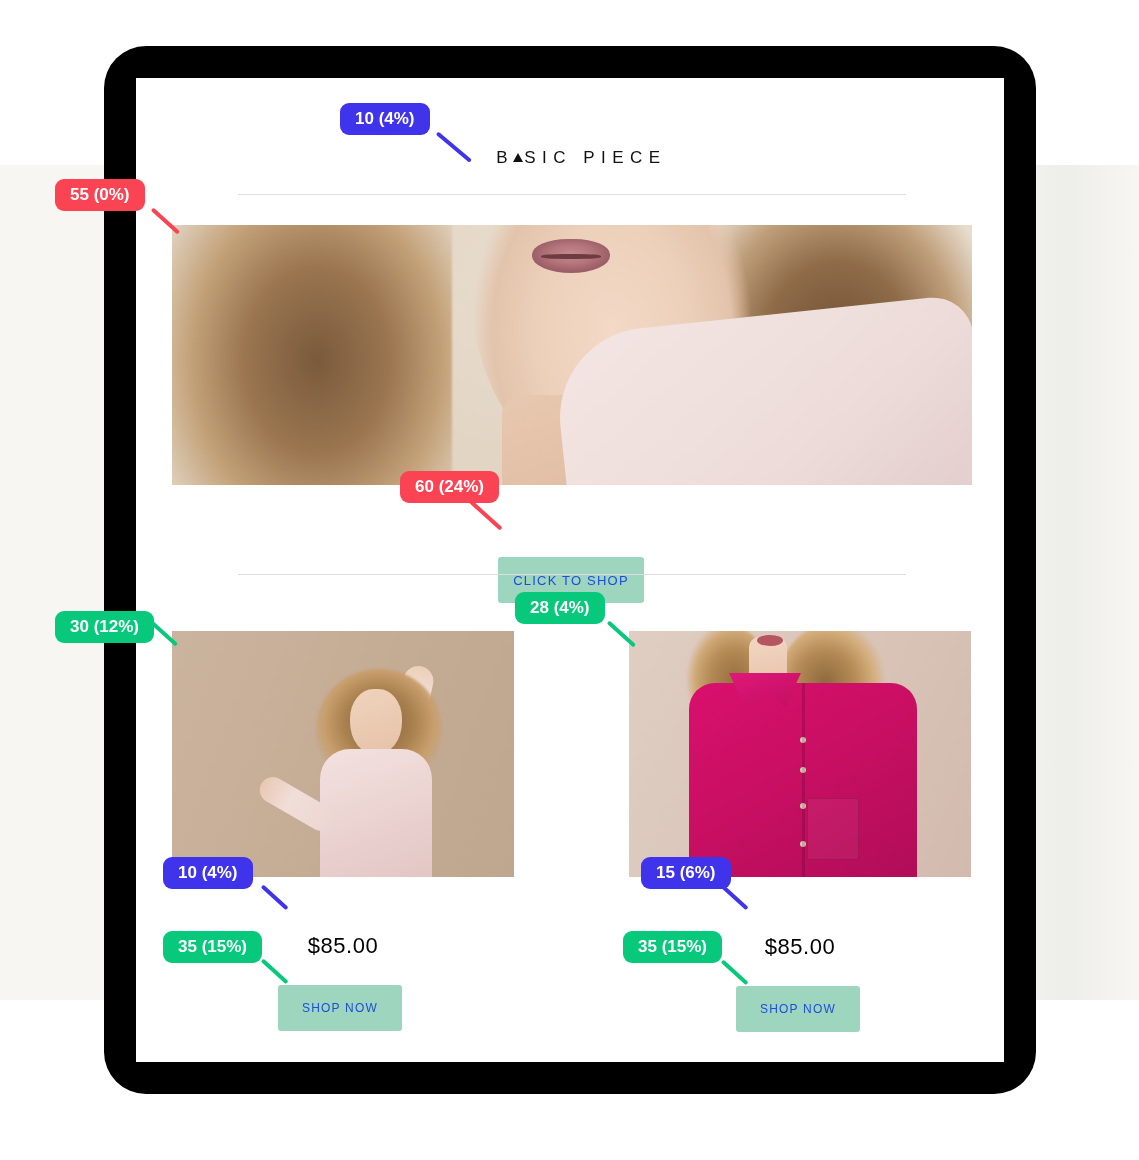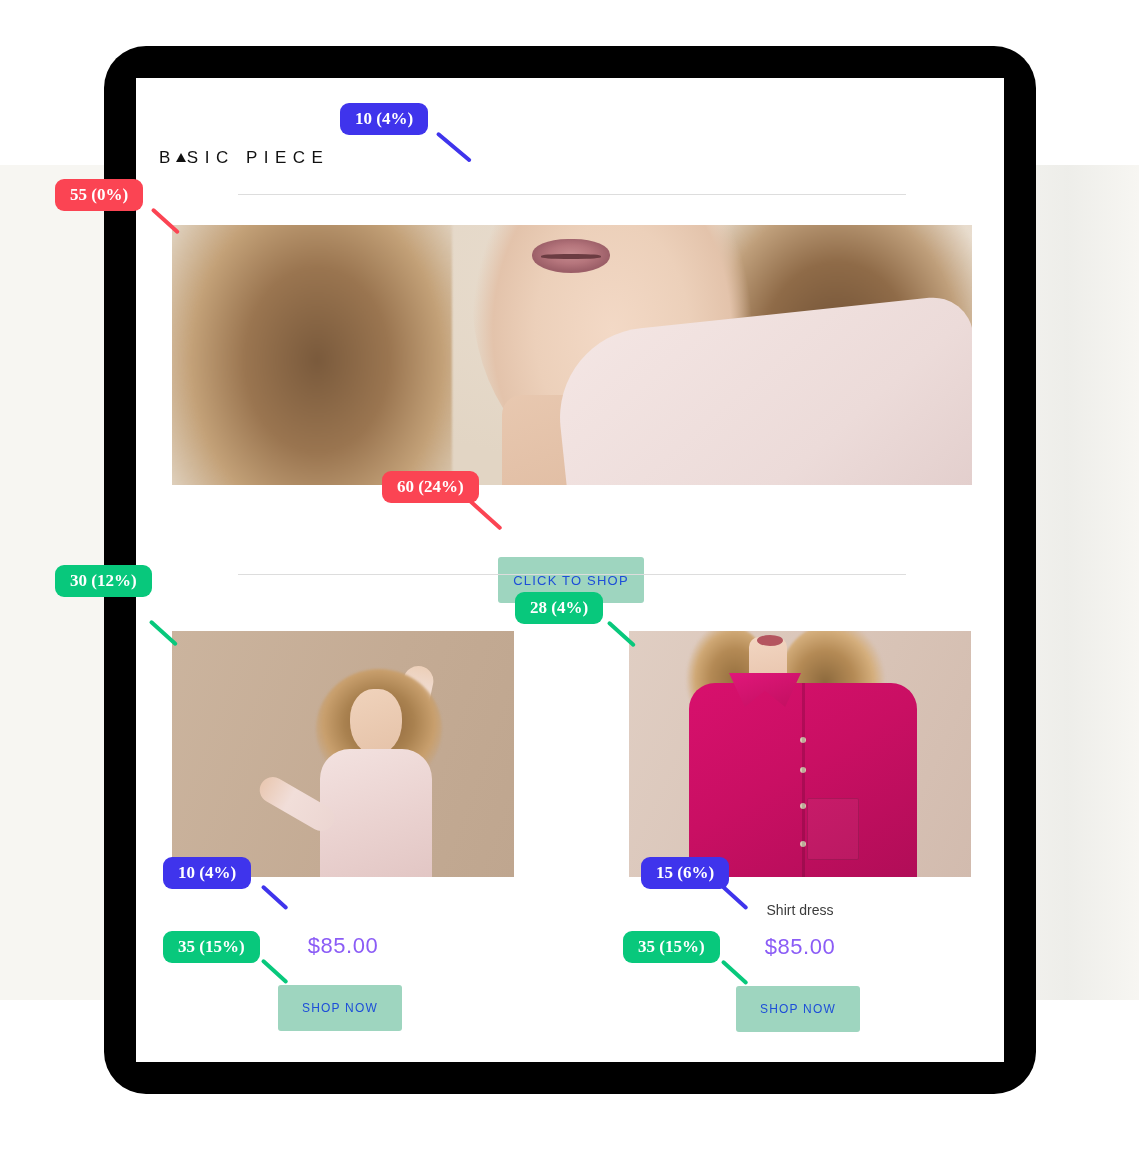--- a/index.html
+++ b/index.html
@@ -47,21 +47,21 @@
     width: 868px; height: 984px;
     background: #ffffff;
     overflow: hidden;
   }
 
   
   .logo-wrap {
     position: absolute;
     left: 0; top: 70px;
     width: 868px;
-    text-align: left;
+    text-align: center;
     padding-left: 23px;
   }
   .logo {
     display: inline-block;
     font-family: "Liberation Sans", sans-serif;
     font-size: 17px;
     letter-spacing: 6.5px;
     font-weight: 400;
     color: #111111;
     white-space: nowrap;
@@ -283,36 +283,36 @@
     font-family: "Liberation Sans", sans-serif;
     width: 342px;
     text-align: center;
   }
   .prod-title.p1 { left: 36px; top: 823px; }
   .prod-title.p2 { left: 493px; top: 824px; }
 
   .prod-price {
     position: absolute;
     font-size: 22px;
-    color: #8b5cf6;
+    color: #000000;
     font-family: "Liberation Sans", sans-serif;
     width: 342px;
     text-align: center;
     letter-spacing: .5px;
   }
   .prod-price.p1 { left: 36px; top: 855px; }
   .prod-price.p2 { left: 493px; top: 856px; }
 
   
   .badge {
     position: absolute;
     color: #ffffff;
     font-size: 17px;
     font-weight: bold;
-    font-family: Liberation Serif, serif;
+    font-family: Liberation Sans, sans-serif;
     padding: 7px 15px 8px;
     border-radius: 9px;
     white-space: nowrap;
     line-height: 1;
     z-index: 40;
   }
   .badge.blue  { background: #3f34ec; }
   .badge.red   { background: #fb4453; }
   .badge.green { background: #08c87c; }
 
@@ -375,38 +375,37 @@
         <div class="p2-lips"></div>
         <div class="p2-shirt">
           <div class="p2-btn" style="top:54px"></div>
           <div class="p2-btn" style="top:84px"></div>
           <div class="p2-btn" style="top:120px"></div>
           <div class="p2-btn" style="top:158px"></div>
           <div class="p2-pocket"></div>
         </div>
         <div class="p2-collar"></div>
       </div>
-      <div class="prod-title p2">Shirt dress</div>
       <div class="prod-price p2">$85.00</div>
       <button class="btn-mint btn-shop-now p2">SHOP NOW</button>
 
     </div>
   </div>
 
   <div class="leader blue" style="left:437px; top:131px; width:44px; transform:rotate(40deg);"></div>
   <div class="badge blue" style="left:340px; top:103px;">10 (4%)</div>
 
   <div class="leader red" style="left:152px; top:207px; width:36px; transform:rotate(42deg);"></div>
   <div class="badge red" style="left:55px; top:179px;">55 (0%)</div>
 
   <div class="leader red" style="left:470px; top:499px; width:42px; transform:rotate(42deg);"></div>
-  <div class="badge red" style="left:382px; top:471px;">60 (24%)</div>
+  <div class="badge red" style="left:400px; top:471px;">60 (24%)</div>
 
   <div class="leader green" style="left:150px; top:619px; width:36px; transform:rotate(42deg);"></div>
-  <div class="badge green" style="left:55px; top:565px;border-radius:9px;">30 (12%)</div>
+  <div class="badge green" style="left:55px; top:611px;border-radius:9px;">30 (12%)</div>
 
   <div class="leader green" style="left:608px; top:620px; width:36px; transform:rotate(42deg);"></div>
   <div class="badge green" style="left:515px; top:592px;">28 (4%)</div>
 
   <div class="leader blue" style="left:262px; top:884px; width:34px; transform:rotate(42deg);"></div>
   <div class="badge blue" style="left:163px; top:857px;">10 (4%)</div>
 
   <div class="leader blue" style="left:722px; top:884px; width:34px; transform:rotate(42deg);"></div>
   <div class="badge blue" style="left:632px; top:857px;margin-left:9px;">15 (6%)</div>
 

